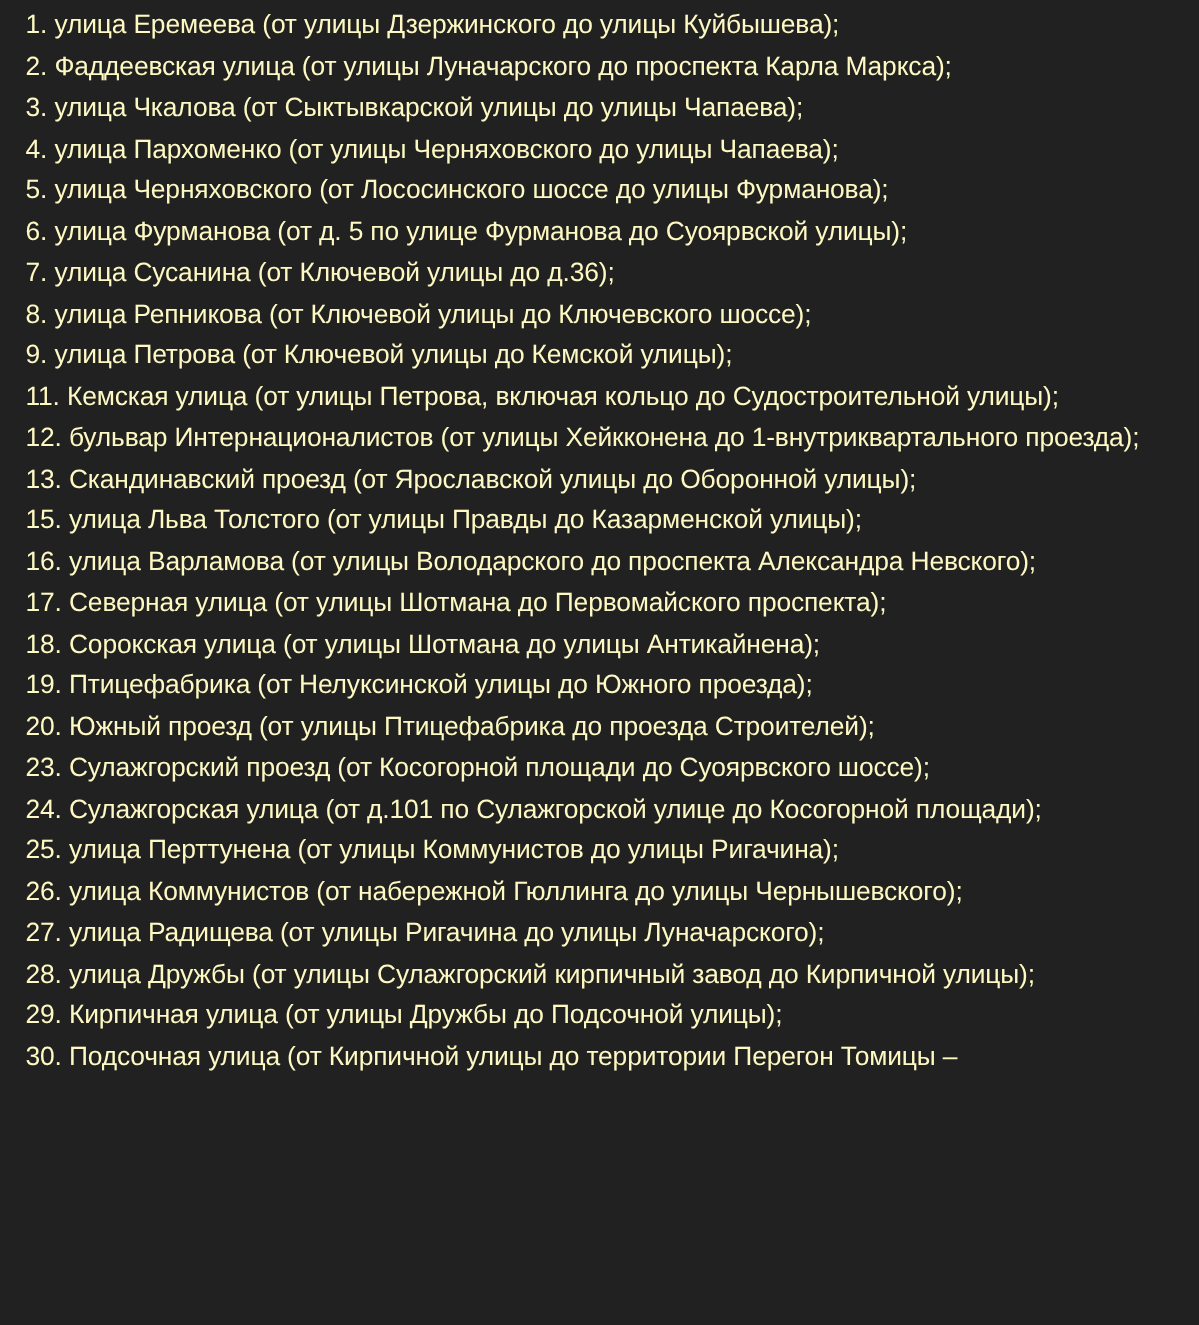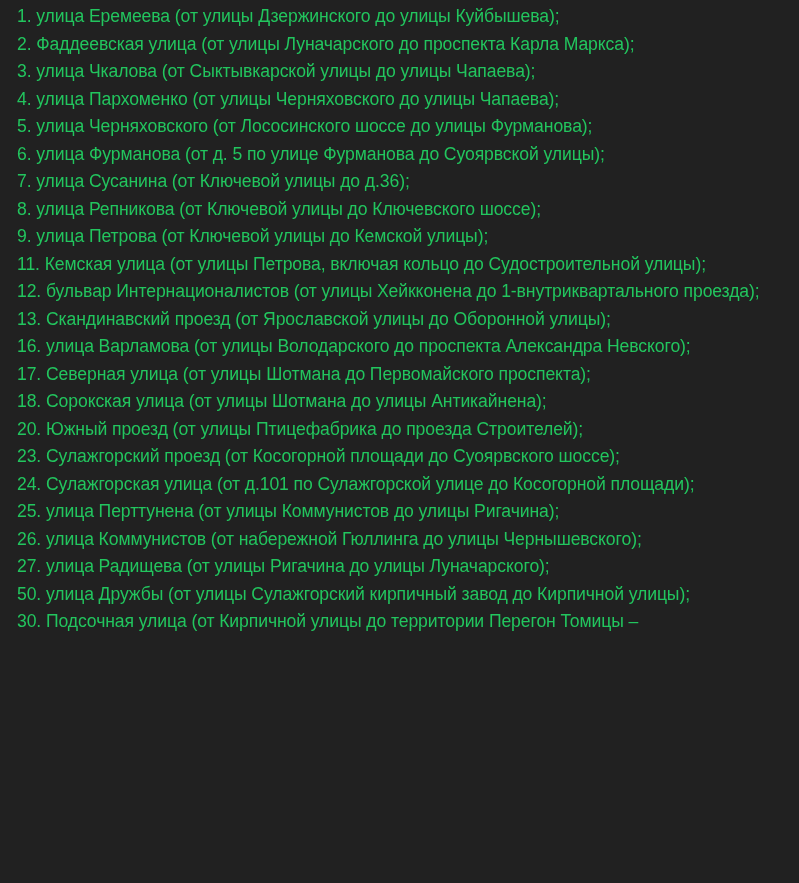--- a/index.html
+++ b/index.html
@@ -11,21 +11,21 @@
       width: 799px;
       height: 883px;
       overflow: hidden;
       position: relative;
     }
     .content {
       position: absolute;
       left: 17px;
       top: 3px;
       width: 775px;
-      color: #22c55e;
+      color: #fef9c3;
       font-family: "Liberation Sans", "DejaVu Sans", sans-serif;
       font-size: 17.6px;
       line-height: 27.5px;
       letter-spacing: -0.1px;
     }
     .list-item {
       margin: 0;
       padding: 0;
       white-space: normal;
     }
@@ -39,24 +39,27 @@
   <p class="list-item"><span>3.</span> <span>улица Чкалова (от Сыктывкарской улицы до улицы Чапаева);</span></p>
   <p class="list-item"><span>4.</span> <span>улица Пархоменко (от улицы Черняховского до улицы Чапаева);</span></p>
   <p class="list-item"><span>5.</span> <span>улица Черняховского (от Лососинского шоссе до улицы Фурманова);</span></p>
   <p class="list-item"><span>6.</span> <span>улица Фурманова (от д. 5 по улице Фурманова до Суоярвской улицы);</span></p>
   <p class="list-item"><span>7.</span> <span>улица Сусанина (от Ключевой улицы до д.36);</span></p>
   <p class="list-item"><span>8.</span> <span>улица Репникова (от Ключевой улицы до Ключевского шоссе);</span></p>
   <p class="list-item"><span>9.</span> <span>улица Петрова (от Ключевой улицы до Кемской улицы);</span></p>
   <p class="list-item"><span>11.</span> <span>Кемская улица (от улицы Петрова, включая кольцо до Судостроительной улицы);</span></p>
   <p class="list-item"><span>12.</span> <span>бульвар Интернационалистов (от улицы Хейкконена до 1-внутриквартального проезда);</span></p>
   <p class="list-item"><span>13.</span> <span>Скандинавский проезд (от Ярославской улицы до Оборонной улицы);</span></p>
+  <p class="list-item"><span>15.</span> <span>улица Льва Толстого (от улицы Правды до Казарменской улицы);</span></p>
   <p class="list-item"><span>16.</span> <span>улица Варламова (от улицы Володарского до проспекта Александра Невского);</span></p>
   <p class="list-item"><span>17.</span> <span>Северная улица (от улицы Шотмана до Первомайского проспекта);</span></p>
   <p class="list-item"><span>18.</span> <span>Сорокская улица (от улицы Шотмана до улицы Антикайнена);</span></p>
+  <p class="list-item"><span>19.</span> <span>Птицефабрика (от Нелуксинской улицы до Южного проезда);</span></p>
   <p class="list-item"><span>20.</span> <span>Южный проезд (от улицы Птицефабрика до проезда Строителей);</span></p>
   <p class="list-item"><span>23.</span> <span>Сулажгорский проезд (от Косогорной площади до Суоярвского шоссе);</span></p>
   <p class="list-item"><span>24.</span> <span>Сулажгорская улица (от д.101 по Сулажгорской улице до Косогорной площади);</span></p>
   <p class="list-item"><span>25.</span> <span>улица Перттунена (от улицы Коммунистов до улицы Ригачина);</span></p>
   <p class="list-item"><span>26.</span> <span>улица Коммунистов (от набережной Гюллинга до улицы Чернышевского);</span></p>
   <p class="list-item"><span>27.</span> <span>улица Радищева (от улицы Ригачина до улицы Луначарского);</span></p>
-  <p class="list-item"><span>50.</span> <span>улица Дружбы (от улицы Сулажгорский кирпичный завод до Кирпичной улицы);</span></p>
+  <p class="list-item"><span>28.</span> <span>улица Дружбы (от улицы Сулажгорский кирпичный завод до Кирпичной улицы);</span></p>
+  <p class="list-item"><span>29.</span> <span>Кирпичная улица (от улицы Дружбы до Подсочной улицы);</span></p>
   <p class="list-item"><span>30.</span> <span>Подсочная улица (от Кирпичной улицы до территории Перегон Томицы –</span></p>
 </div>
 
 </body></html>

